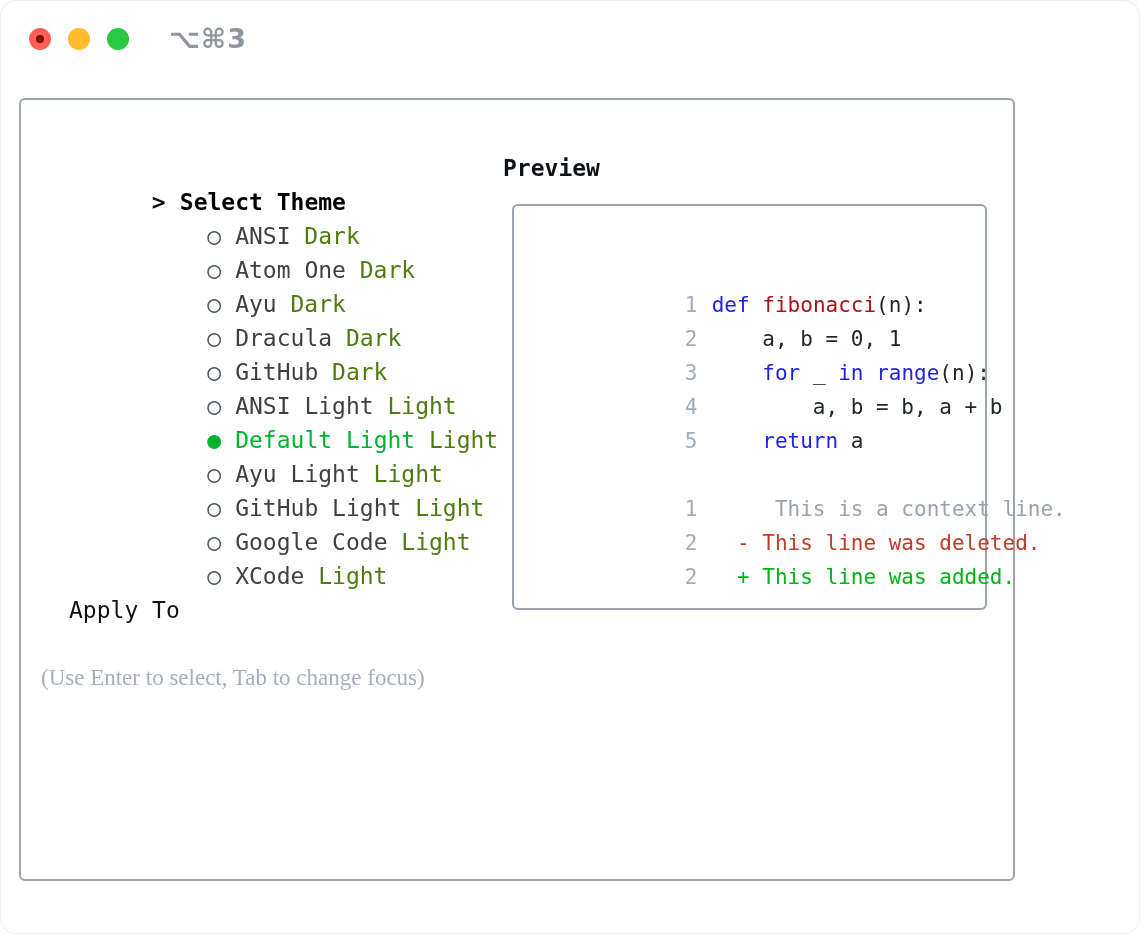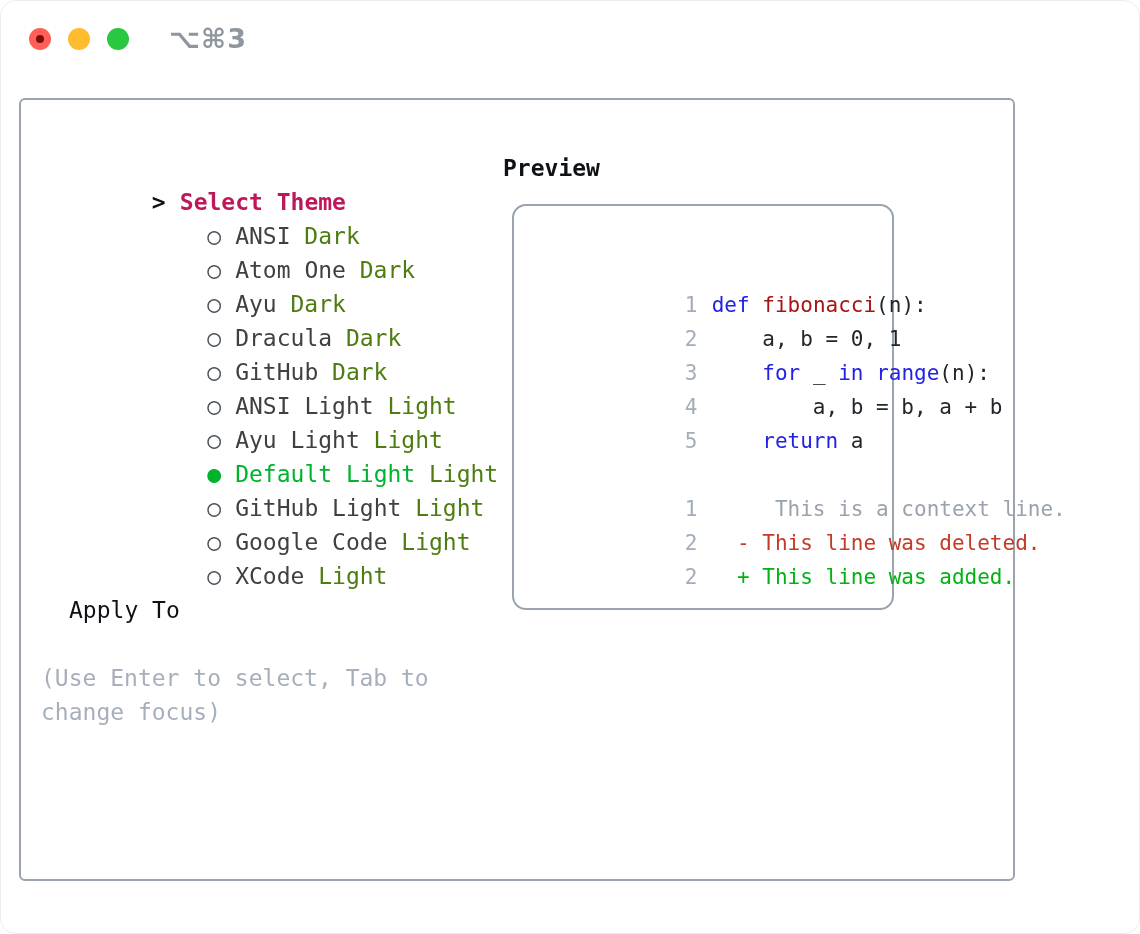--- a/index.html
+++ b/index.html
@@ -26,36 +26,37 @@
   
   .content-box{
     position:absolute;left:18px;top:97px;width:996px;height:783px;
     background:#ffffff;border:2px solid #9aa3ae;border-radius:6px;box-sizing:border-box;
   }
   
   .left-col{position:absolute;left:20px;top:51px;width:440px;}
   .row{height:34px;line-height:34px;font-size:23px;white-space:pre;color:#30373e;}
   .marker{display:inline-block;width:28px;color:#4d545c;}
   .header-row .marker{color:#0e1116;font-weight:bold;}
-  .hdr{color:#be185d;font-weight:bold;}
+  .hdr{color:#000000;font-weight:bold;}
   .apply-hdr{color:#0e1116;padding-left:28px;}
   .item .name{color:#404040;}
   .item .variant{color:#4d7c0f;margin-left:13.8px;}
   .item.selected .marker,.item.selected .name,.item.selected .label{color:#00b32d;}
   .spacer{height:34px;}
   .help{
     margin-top:0;width:402px;font-size:23px;line-height:34px;color:#a6afbc;
     word-break:normal;
+    font-family:Liberation Serif, serif;
   }
   
   .preview-hdr{position:absolute;left:482px;top:51px;height:34px;line-height:34px;
     font-size:23px;font-weight:bold;color:#0e1116;}
   .preview-box{
-    position:absolute;left:491px;top:104px;width:382px;height:406px;
-    border:2px solid #9aa3ae;border-radius:14px;box-sizing:border-box;background:#ffffff;
+    position:absolute;left:491px;top:104px;width:475px;height:406px;
+    border:2px solid #9aa3ae;border-radius:6px;box-sizing:border-box;background:#ffffff;
   }
   .code{position:absolute;left:19px;top:48px;font-size:21px;}
   .cline{height:34px;line-height:34px;white-space:pre;}
   .ln{display:inline-block;width:27px;color:#a3adba;}
   .seg-pl{color:#22262b;}
   .seg-kw{color:#2222e6;}
   .seg-fn{color:#a61414;}
   .seg-ctx{color:#9aa3ad;}
   .seg-del{color:#c33b28;margin-top:11px;}
   .seg-add{color:#00b313;}
@@ -95,25 +96,25 @@
           </div>
           <div class="row item">
             <span class="marker">○</span><span class="name">Dracula</span><span class="variant">Dark</span>
           </div>
           <div class="row item">
             <span class="marker">○</span><span class="name">GitHub</span><span class="variant">Dark</span>
           </div>
           <div class="row item">
             <span class="marker">○</span><span class="name">ANSI Light</span><span class="variant">Light</span>
           </div>
+          <div class="row item selected">
+            <span class="marker">●</span><span class="name">Default Light</span><span class="variant">Light</span>
+          </div>
           <div class="row item">
             <span class="marker">○</span><span class="name">Ayu Light</span><span class="variant">Light</span>
-          </div>
-          <div class="row item selected">
-            <span class="marker">●</span><span class="name">Default Light</span><span class="variant">Light</span>
           </div>
           <div class="row item">
             <span class="marker">○</span><span class="name">GitHub Light</span><span class="variant">Light</span>
           </div>
           <div class="row item">
             <span class="marker">○</span><span class="name">Google Code</span><span class="variant">Light</span>
           </div>
           <div class="row item">
             <span class="marker">○</span><span class="name">XCode</span><span class="variant">Light</span>
           </div>

